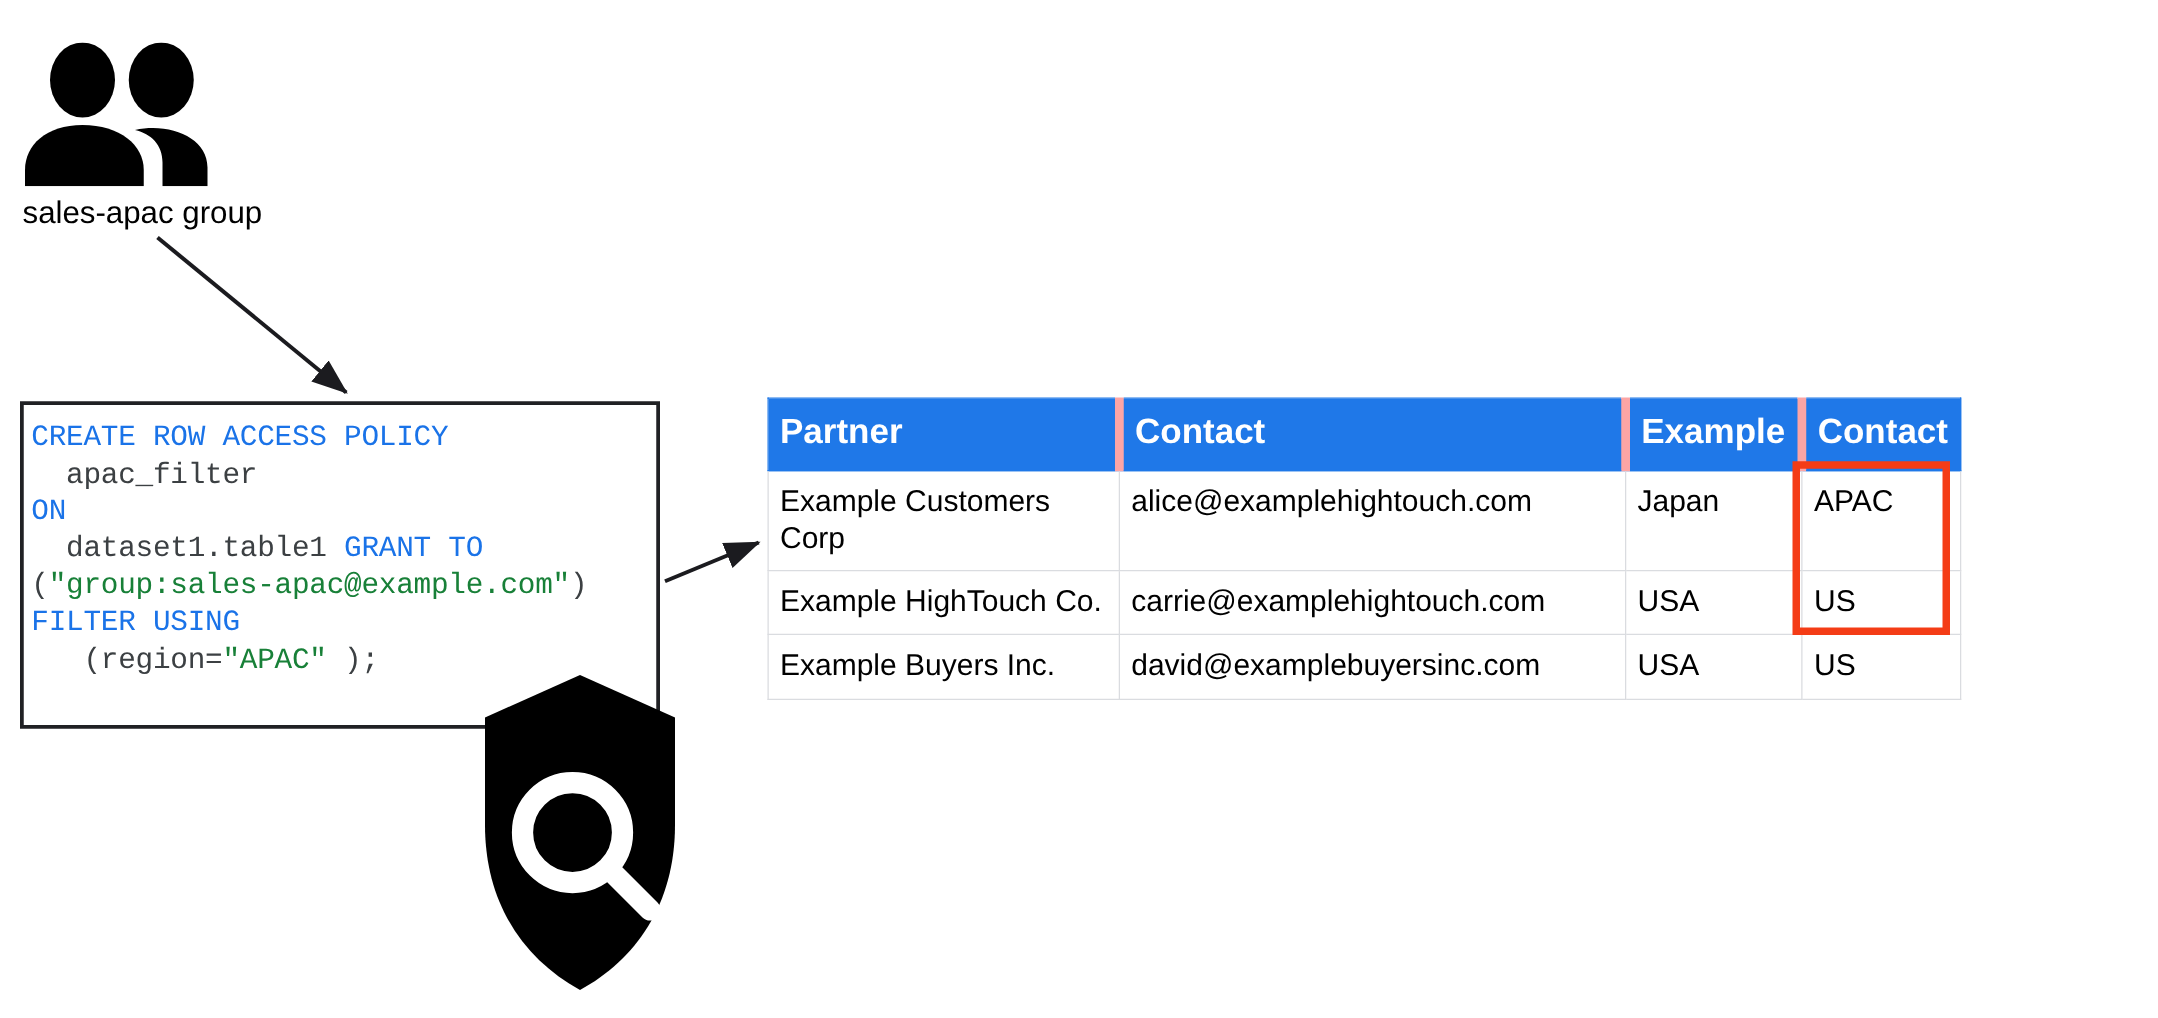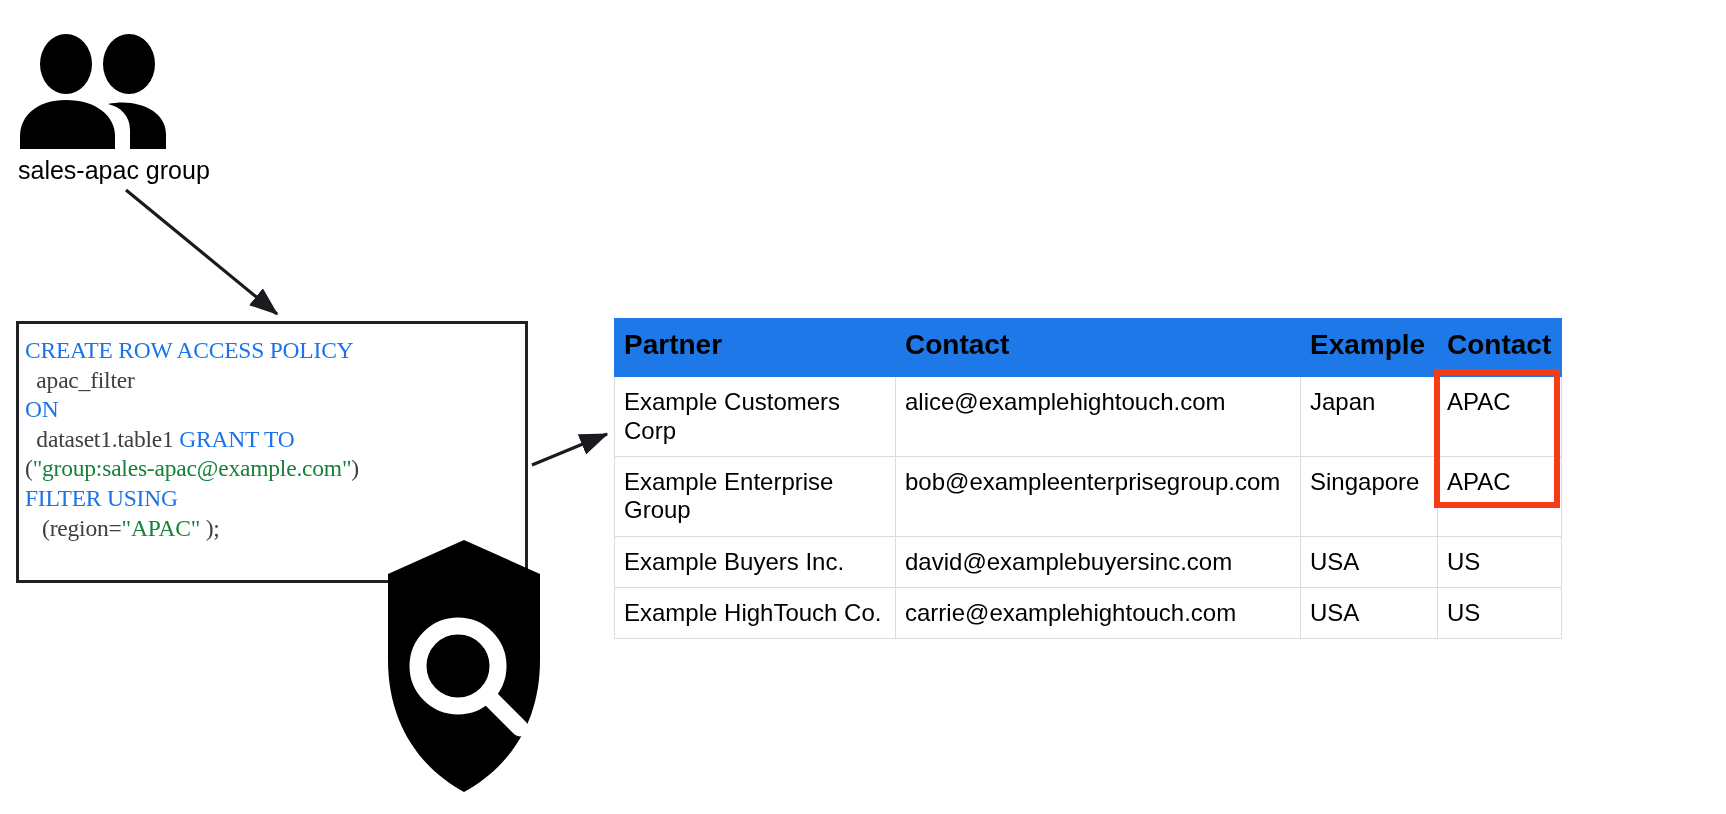--- a/index.html
+++ b/index.html
@@ -46,21 +46,21 @@
     position: absolute;
     left: 16px;
     top: 321px;
     width: 512px;
     height: 262px;
     border: 3px solid #202124;
     background: #ffffff;
     box-sizing: border-box;
   }
   #code-text {
-    font-family: Liberation Serif, serif;
+    font-family: Liberation Mono, monospace;
     font-size: 23.5px;
     line-height: 29.6px;
     color: #3c4043;
     padding: 12px 0 0 6px;
     white-space: pre;
     letter-spacing: -0.2px;
   }
   .kw  { color: #1a73e8; }
   .str { color: #188038; }
   .id  { color: #3c4043; }
@@ -87,30 +87,30 @@
   #partner-table th,
   #partner-table td {
     text-align: left;
     vertical-align: top;
     padding: 11px 10px 11px 9px;
     border: 1px solid #dadce0;
     box-sizing: border-box;
   }
   #partner-table thead th {
     background: #1f78e8;
-    color: #000000;
+    color: #ffffff;
     font-weight: bold;
     font-size: 28px;
     line-height: 1.12;
     border-color: #1f78e8;
     padding: 10px 10px 16px 9px;
     height: 55px;
   }
   #partner-table thead th.col-head-divider {
-    border-left: 1px solid #fca5a5;
+    border-left: 7px solid #fca5a5;
   }
   #partner-table tbody td {
     line-height: 1.18;
     color: #000000;
   }
   tr.row-active td {
     font-weight: normal;
     color: #000000;
   }
   tr.row-muted td {
@@ -189,34 +189,28 @@
       <th class="c-region col-head-divider">Contact</th>
     </tr>
   </thead>
   <tbody>
     <tr class="row-active">
       <td class="c-partner">Example Customers Corp</td>
       <td class="c-contact">alice@examplehightouch.com</td>
       <td class="c-country">Japan</td>
       <td class="c-region">APAC</td>
     </tr>
-    <tr class="row-active">
-      <td class="c-partner">Example Enterprise Group</td>
-      <td class="c-contact">bob@exampleenterprisegroup.com</td>
-      <td class="c-country">Singapore</td>
-      <td class="c-region">APAC</td>
+    <tr class="row-muted">
+      <td class="c-partner">Example HighTouch Co.</td>
+      <td class="c-contact">carrie@examplehightouch.com</td>
+      <td class="c-country">USA</td>
+      <td class="c-region">US</td>
     </tr>
     <tr class="row-muted">
       <td class="c-partner">Example Buyers Inc.</td>
       <td class="c-contact">david@examplebuyersinc.com</td>
       <td class="c-country">USA</td>
       <td class="c-region">US</td>
     </tr>
-    <tr class="row-muted">
-      <td class="c-partner">Example HighTouch Co.</td>
-      <td class="c-contact">carrie@examplehightouch.com</td>
-      <td class="c-country">USA</td>
-      <td class="c-region">US</td>
-    </tr>
   </tbody>
 </table>
 
 <div id="region-highlight" style="border-color: rgb(244, 60, 22);"></div>
 
 </body></html>

